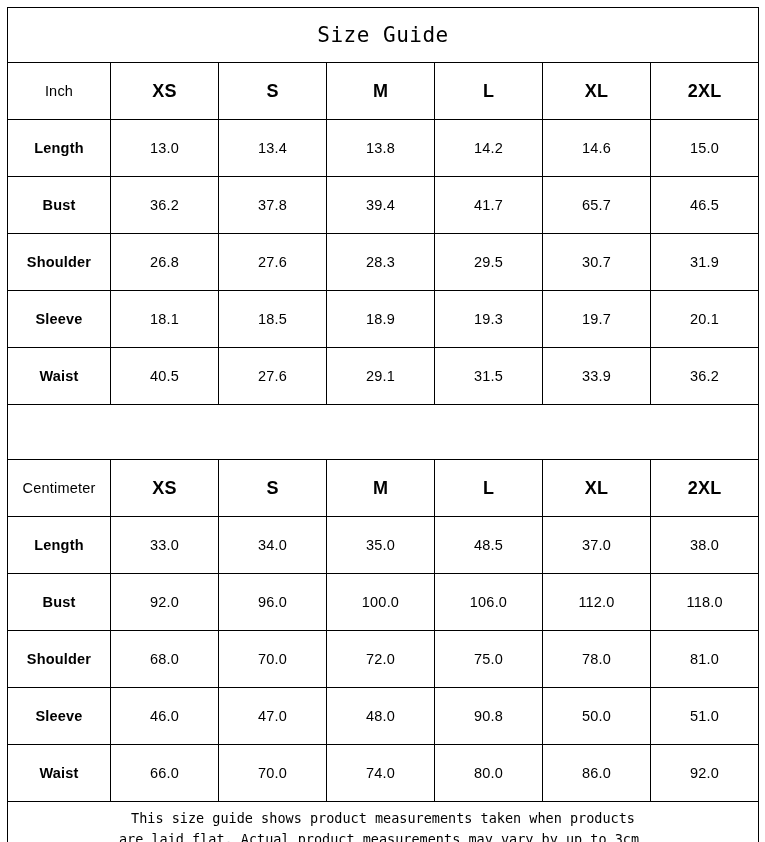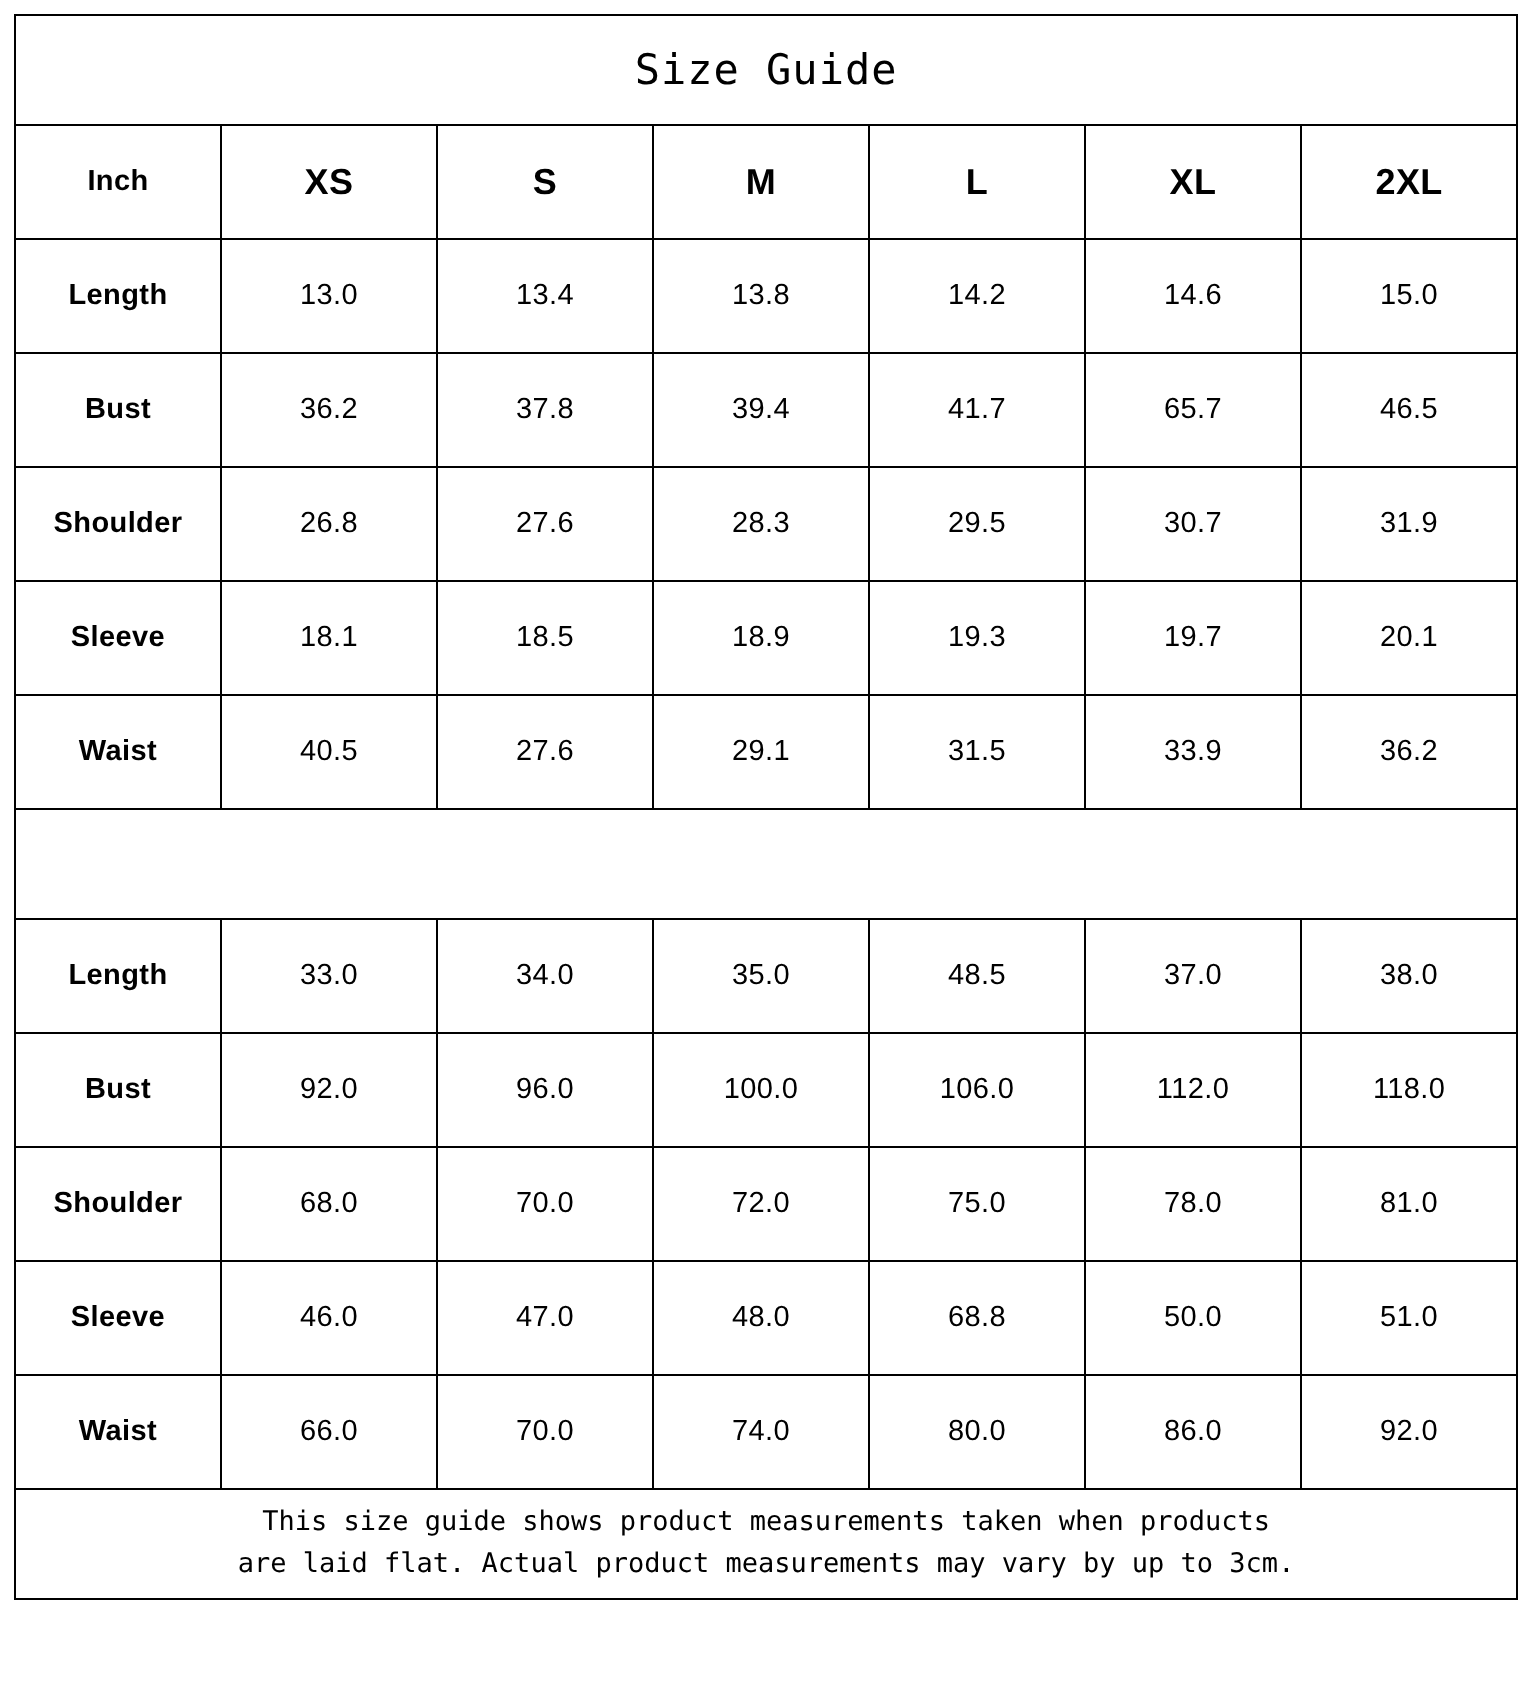--- a/index.html
+++ b/index.html
@@ -55,21 +55,21 @@
 
   
   .hdr-cell {
     height: 56px;
     font-size: 18px;
     font-weight: 700;
     letter-spacing: 0.2px;
   }
   .hdr-cell.unit {
     font-size: 14.5px;
-    font-weight: 700;
+    font-weight: 400;
   }
 
   
   .row-label {
     height: 56px;
     font-size: 14.5px;
     font-weight: 700;
     letter-spacing: 0.2px;
   }
   .data-cell {
@@ -166,20 +166,29 @@
           <td class="data-cell">27.6</td>
           <td class="data-cell">29.1</td>
           <td class="data-cell">31.5</td>
           <td class="data-cell">33.9</td>
           <td class="data-cell">36.2</td>
         </tr>
         <tr>
           <td class="spacer-cell" colspan="7"></td>
         </tr>
         <tr>
+          <td class="hdr-cell unit">Centimeter</td>
+          <td class="hdr-cell">XS</td>
+          <td class="hdr-cell">S</td>
+          <td class="hdr-cell">M</td>
+          <td class="hdr-cell">L</td>
+          <td class="hdr-cell">XL</td>
+          <td class="hdr-cell">2XL</td>
+        </tr>
+        <tr>
           <td class="row-label">Length</td>
           <td class="data-cell">33.0</td>
           <td class="data-cell">34.0</td>
           <td class="data-cell">35.0</td>
           <td class="data-cell">48.5</td>
           <td class="data-cell">37.0</td>
           <td class="data-cell">38.0</td>
         </tr>
         <tr>
           <td class="row-label">Bust</td>
@@ -197,21 +206,21 @@
           <td class="data-cell">72.0</td>
           <td class="data-cell">75.0</td>
           <td class="data-cell">78.0</td>
           <td class="data-cell">81.0</td>
         </tr>
         <tr>
           <td class="row-label">Sleeve</td>
           <td class="data-cell">46.0</td>
           <td class="data-cell">47.0</td>
           <td class="data-cell">48.0</td>
-          <td class="data-cell">68.8</td>
+          <td class="data-cell">90.8</td>
           <td class="data-cell">50.0</td>
           <td class="data-cell">51.0</td>
         </tr>
         <tr>
           <td class="row-label">Waist</td>
           <td class="data-cell">66.0</td>
           <td class="data-cell">70.0</td>
           <td class="data-cell">74.0</td>
           <td class="data-cell">80.0</td>
           <td class="data-cell">86.0</td>

